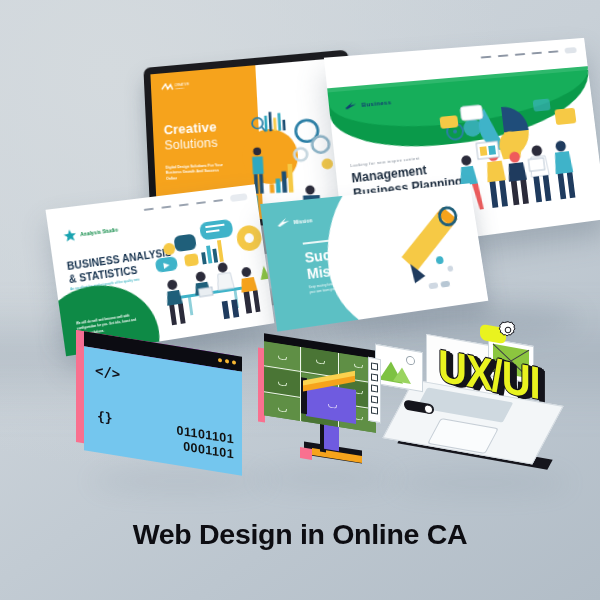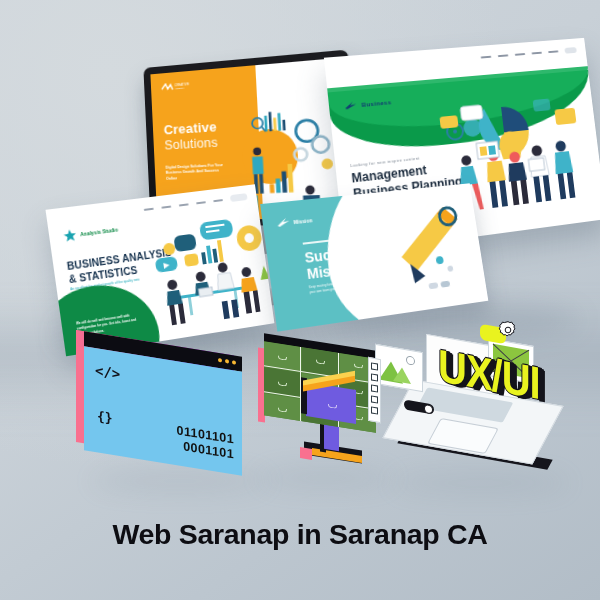--- a/index.html
+++ b/index.html
@@ -547,15 +547,15 @@
 
     <div class="gearblob"></div>
     <svg class="gear" viewBox="0 0 24 24">
       <path d="M12 2 l2.2 1.1 l2.4 -.5 l1 2.2 l2.1 1.3 l-.5 2.4 l1.1 2.2 l-1.6 1.8 l.2 2.4 l-2.3 .9 l-1.3 2.1 l-2.4 -.3 l-2 1.4 l-2 -1.4 l-2.4 .3 l-1.3 -2.1 l-2.3 -.9 l.2 -2.4 l-1.6 -1.8 l1.1 -2.2 l-.5 -2.4 l2.1 -1.3 l1 -2.2 l2.4 .5 z" fill="#fff" stroke="#15151c" stroke-width="1.2"></path>
       <circle cx="12" cy="12" r="3.4" fill="none" stroke="#15151c" stroke-width="1.2"></circle>
     </svg>
 
     <div class="uxtext">UX/UI</div>
   </div>
 
-  <div class="title">Web Saranap in Saranap CA</div>
+  <div class="title">Web Design in Online CA</div>
 
 </div>
 
 </body></html>

